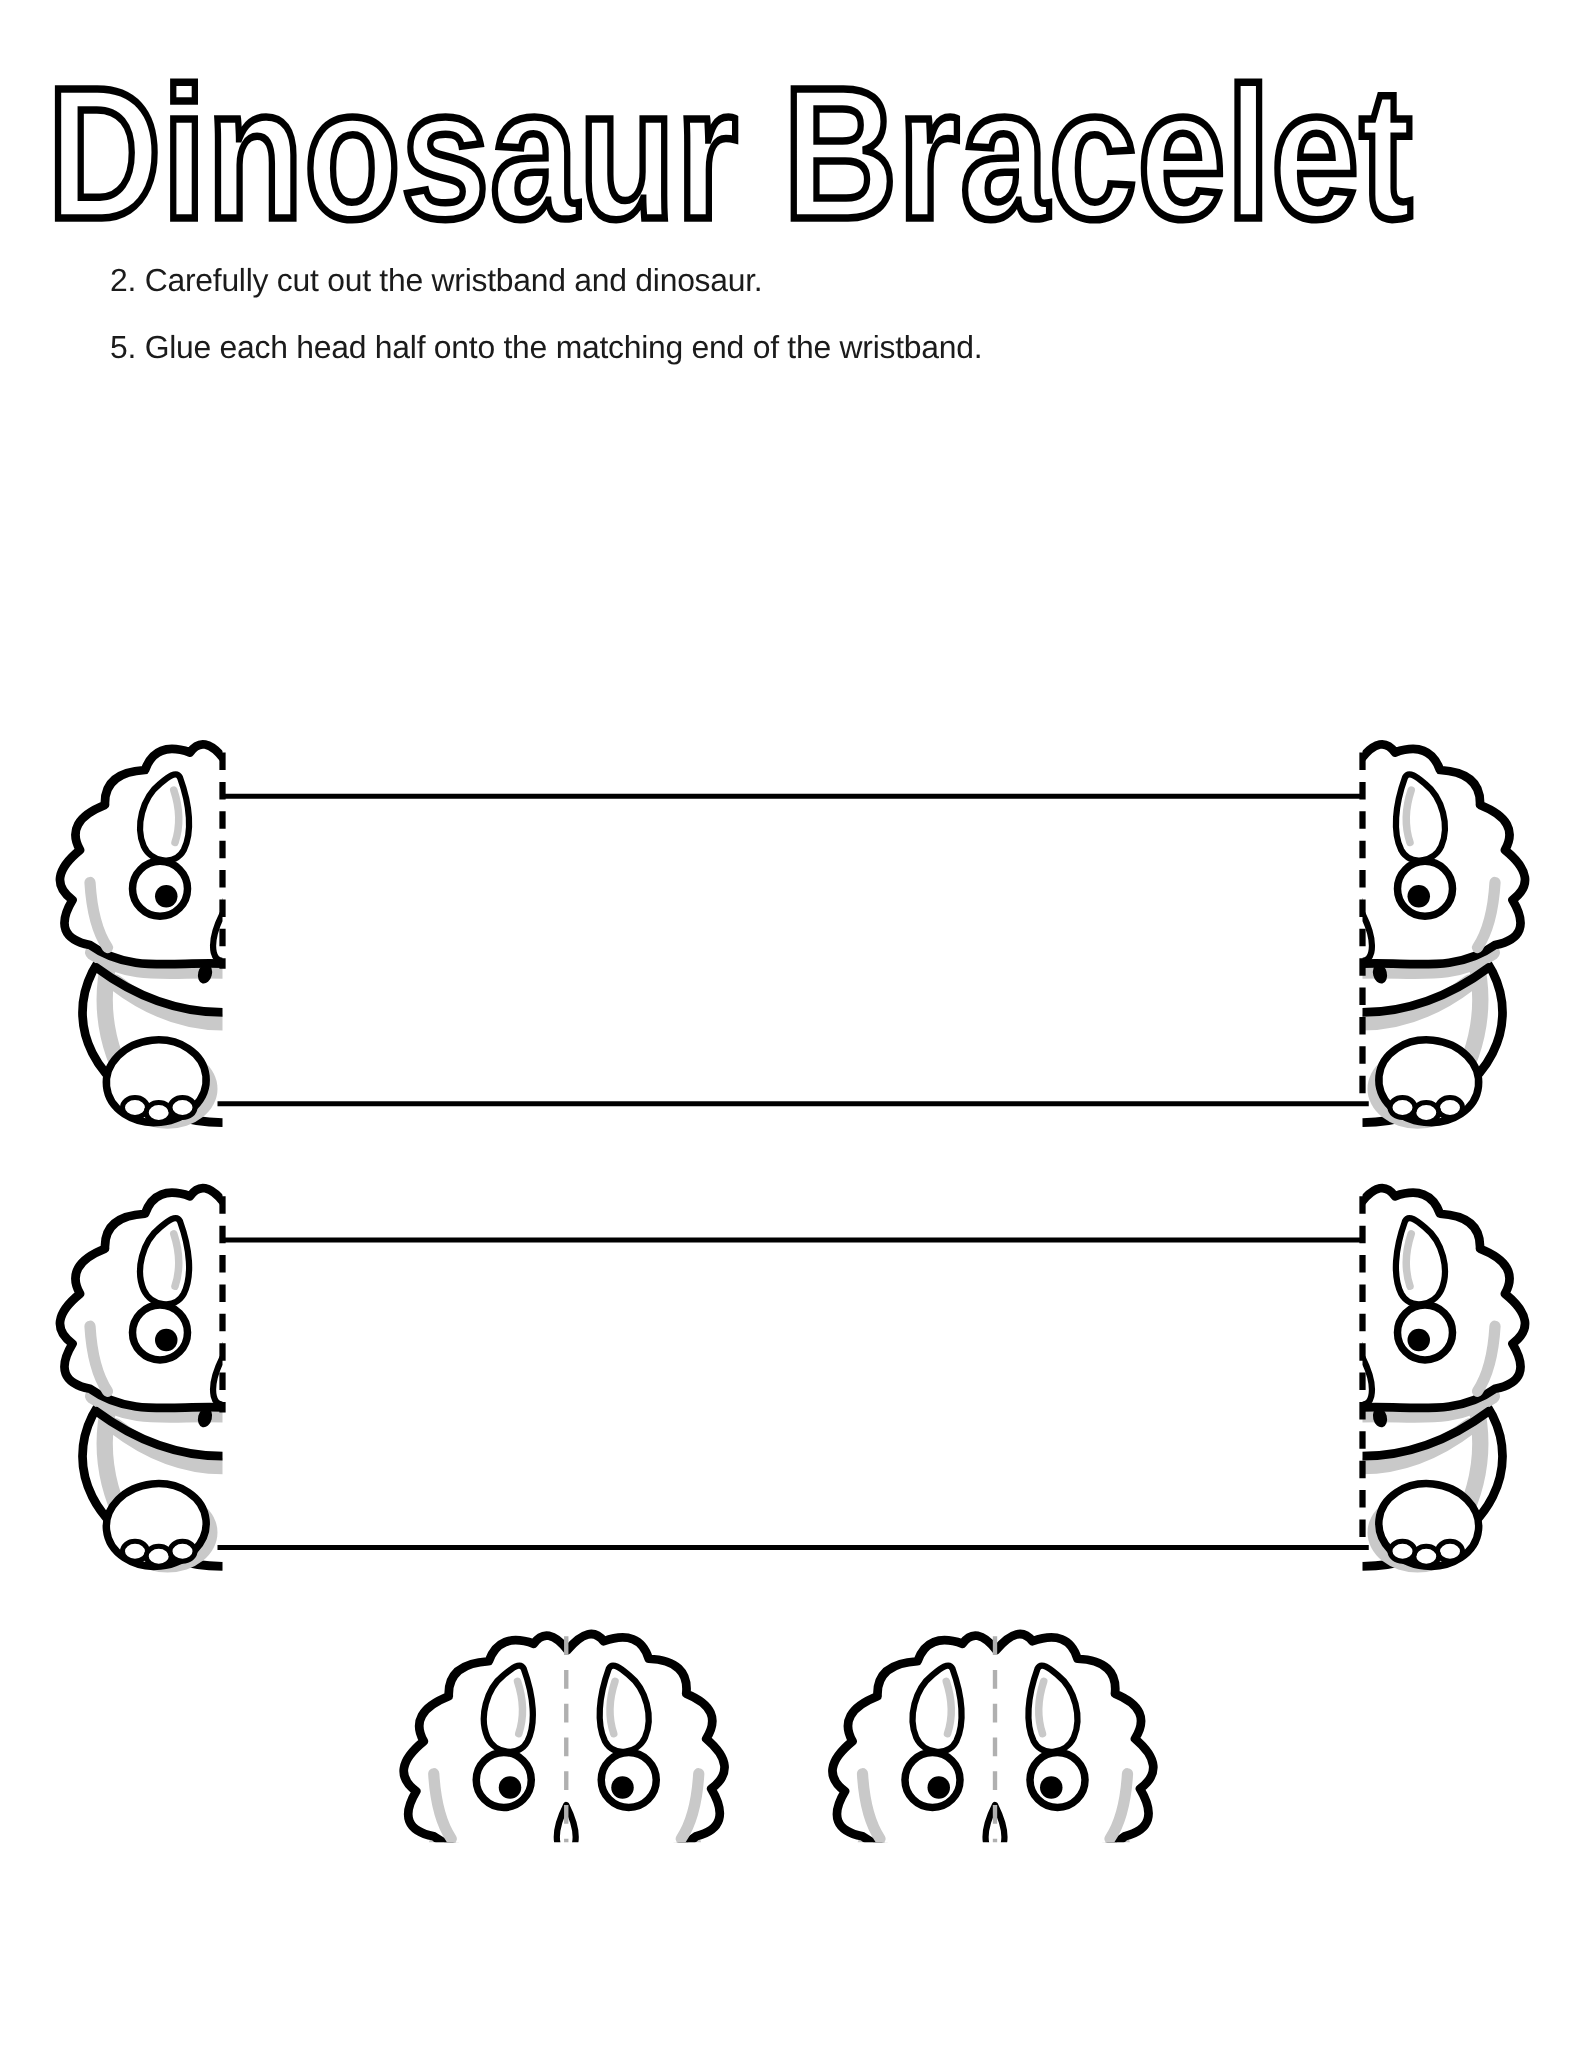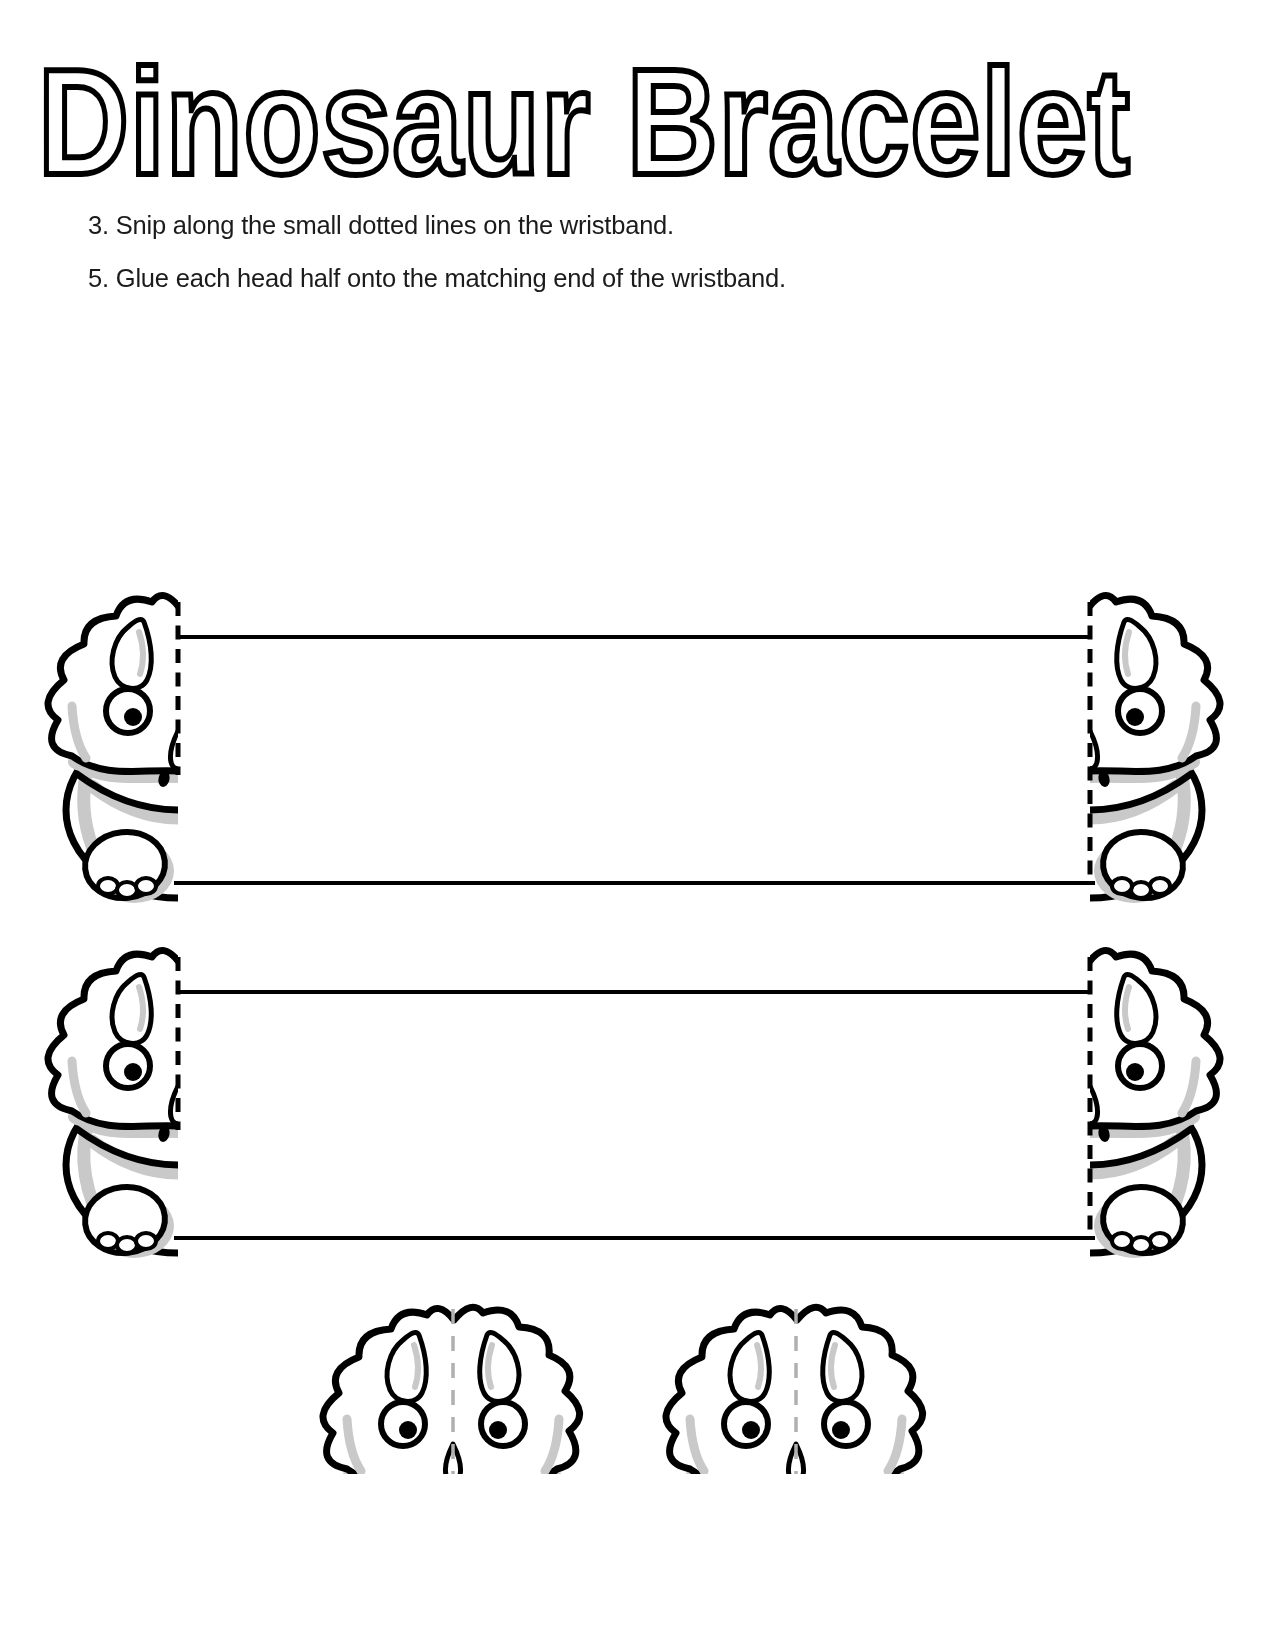--- a/index.html
+++ b/index.html
@@ -86,21 +86,21 @@
       <path class="o t7 nf rc" d="M 29,184 C 60,207 94,220 131,220 C 168,220 202,207 241,184"></path>
     </g>
   </defs>
 </svg>
 
 <div class="sheet">
 
   <div class="title">Dinosaur Bracelet</div>
 
   <div class="instructions">
-    <div class="instr">3. Snip along the small dotted lines on the wristband.</div>
+    <div class="instr">2. Carefully cut out the wristband and dinosaur.</div>
     <div class="instr">5. Glue each head half onto the matching end of the wristband.</div>
   </div>
 
   <svg class="sprite" style="left:23px;top:575px" width="160" height="345" viewBox="-25 -15 160 345">
     <g clip-path="url(#halfclip)">
         <use href="#dino-art"></use>
       </g>
     <line class="cut" x1="130" y1="12" x2="130" y2="185"></line>
   </svg>
   <svg class="sprite mir" style="left:1085px;top:575px" width="160" height="345" viewBox="-25 -15 160 345">

